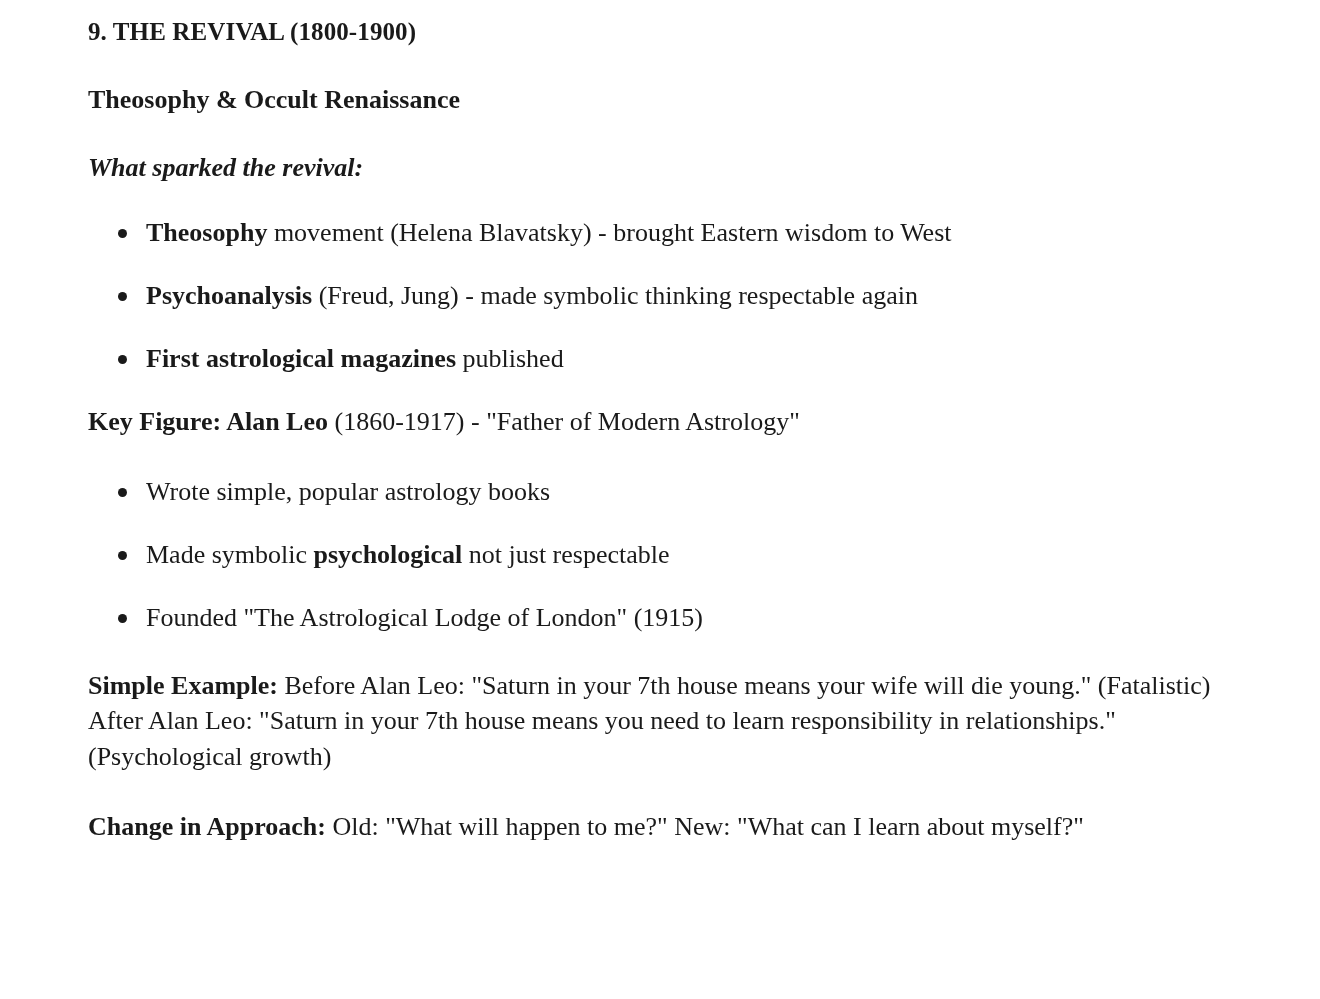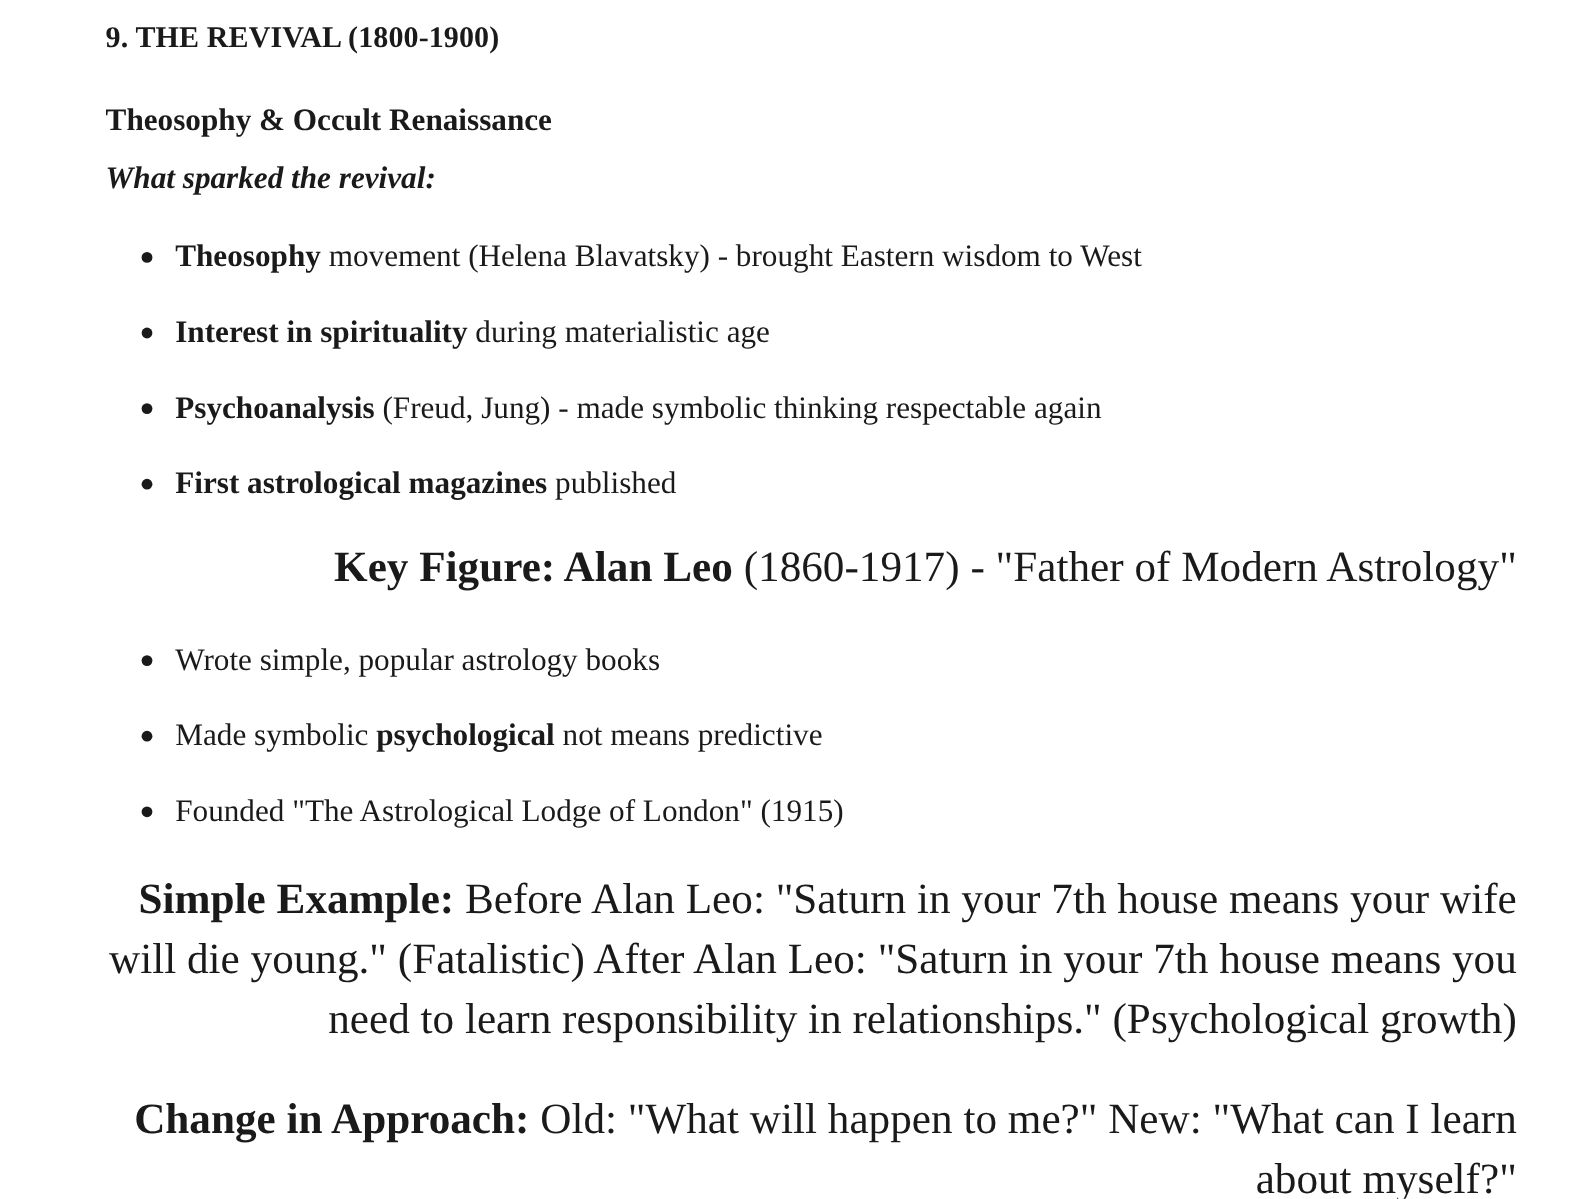--- a/index.html
+++ b/index.html
@@ -24,21 +24,21 @@
     font-weight: bold;
     font-size: 25px;
     line-height: 1.3;
     margin: 0 0 34px 0;
     letter-spacing: 0.1px;
   }
   .subheading {
     font-weight: bold;
     font-size: 26px;
     line-height: 1.3;
-    margin: 0 0 16px 0;
+    margin: 0 0 35px 0;
   }
   .lead {
     font-weight: bold;
     font-size: 26px;
     line-height: 1.3;
     margin: 0 0 30px 0;
     font-style: italic;
   }
   ul.bullets {
     list-style: none;
@@ -59,24 +59,23 @@
     content: "";
     position: absolute;
     left: 30px;
     top: 14px;
     width: 9px;
     height: 9px;
     background: #1a1a1a;
     border-radius: 50%;
   }
   .para {
-    font-size: 36px;
+    font-size: 26px;
     line-height: 1.38;
     margin: 0 0 26px 0;
-    text-align: right;
   }
   .block-gap-lg {
     margin-bottom: 34px;
   }
   b, strong {
     font-weight: bold;
   }
 </style>
 </head>
 <body>
@@ -87,40 +86,37 @@
 
   <div class="subheading">Theosophy &amp; Occult Renaissance</div>
 
   <div class="lead">What sparked the revival:</div>
 
   <ul class="bullets">
     <li>
       <b>Theosophy</b><span> movement (Helena Blavatsky) - brought Eastern wisdom to West</span>
     </li>
     <li>
-      <b>Interest in spirituality</b><span> during materialistic age</span>
-    </li>
-    <li>
       <b>Psychoanalysis</b><span> (Freud, Jung) - made symbolic thinking respectable again</span>
     </li>
     <li>
       <b>First astrological magazines</b><span> published</span>
     </li>
   </ul>
 
   <div class="para block-gap-lg">
     <b>Key Figure: Alan Leo</b><span> (1860-1917) - "Father of Modern Astrology"</span>
   </div>
 
   <ul class="bullets">
     <li>
       <span>Wrote simple, popular astrology books</span><b></b><span></span>
     </li>
     <li>
-      <span>Made symbolic </span><b>psychological</b><span> not means predictive</span>
+      <span>Made symbolic </span><b>psychological</b><span> not just respectable</span>
     </li>
     <li>
       <span>Founded "The Astrological Lodge of London" (1915)</span><b></b><span></span>
     </li>
   </ul>
 
   <div class="para" style="margin-top:32px">
     <b>Simple Example:</b><span> Before Alan Leo: "Saturn in your 7th house means your wife will die young." (Fatalistic) After Alan Leo: "Saturn in your 7th house means you need to learn responsibility in relationships." (Psychological growth)</span>
   </div>
 

